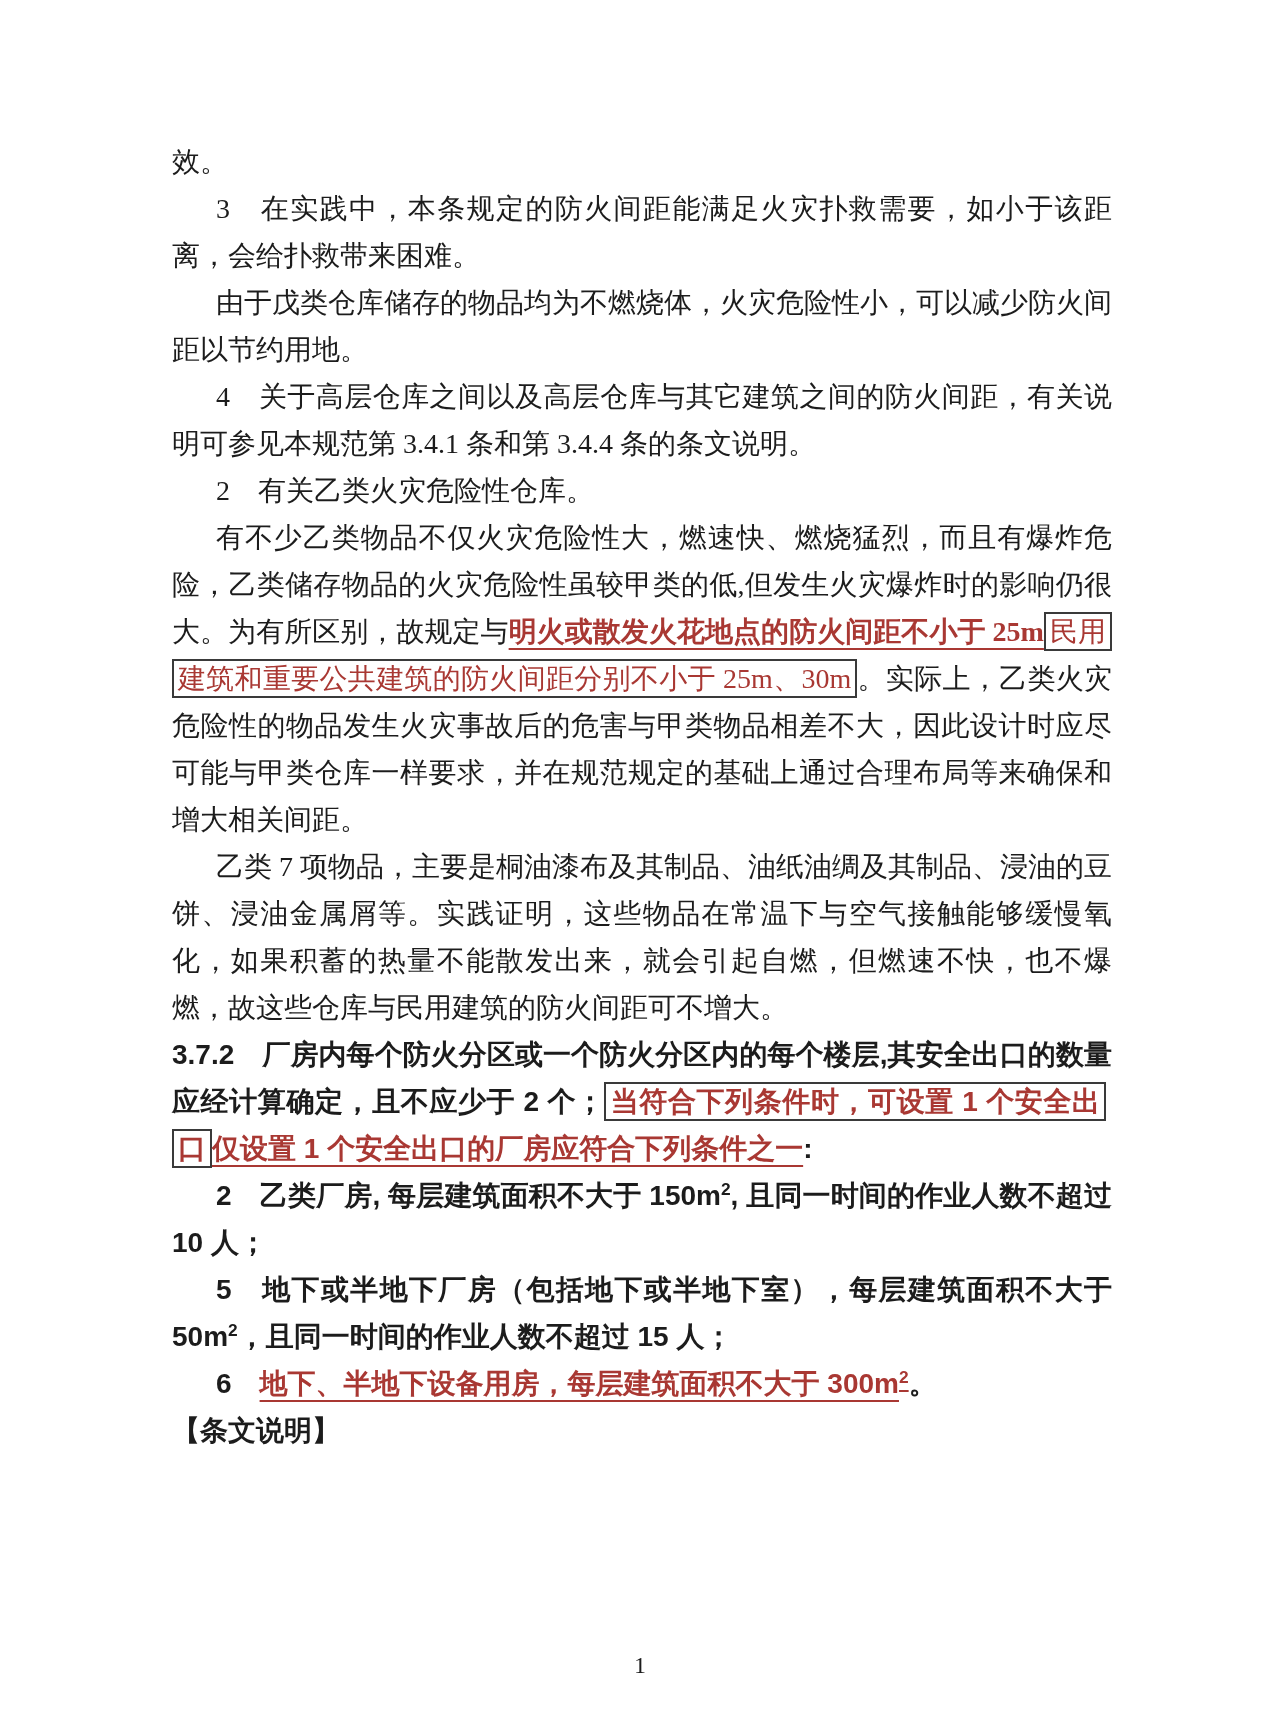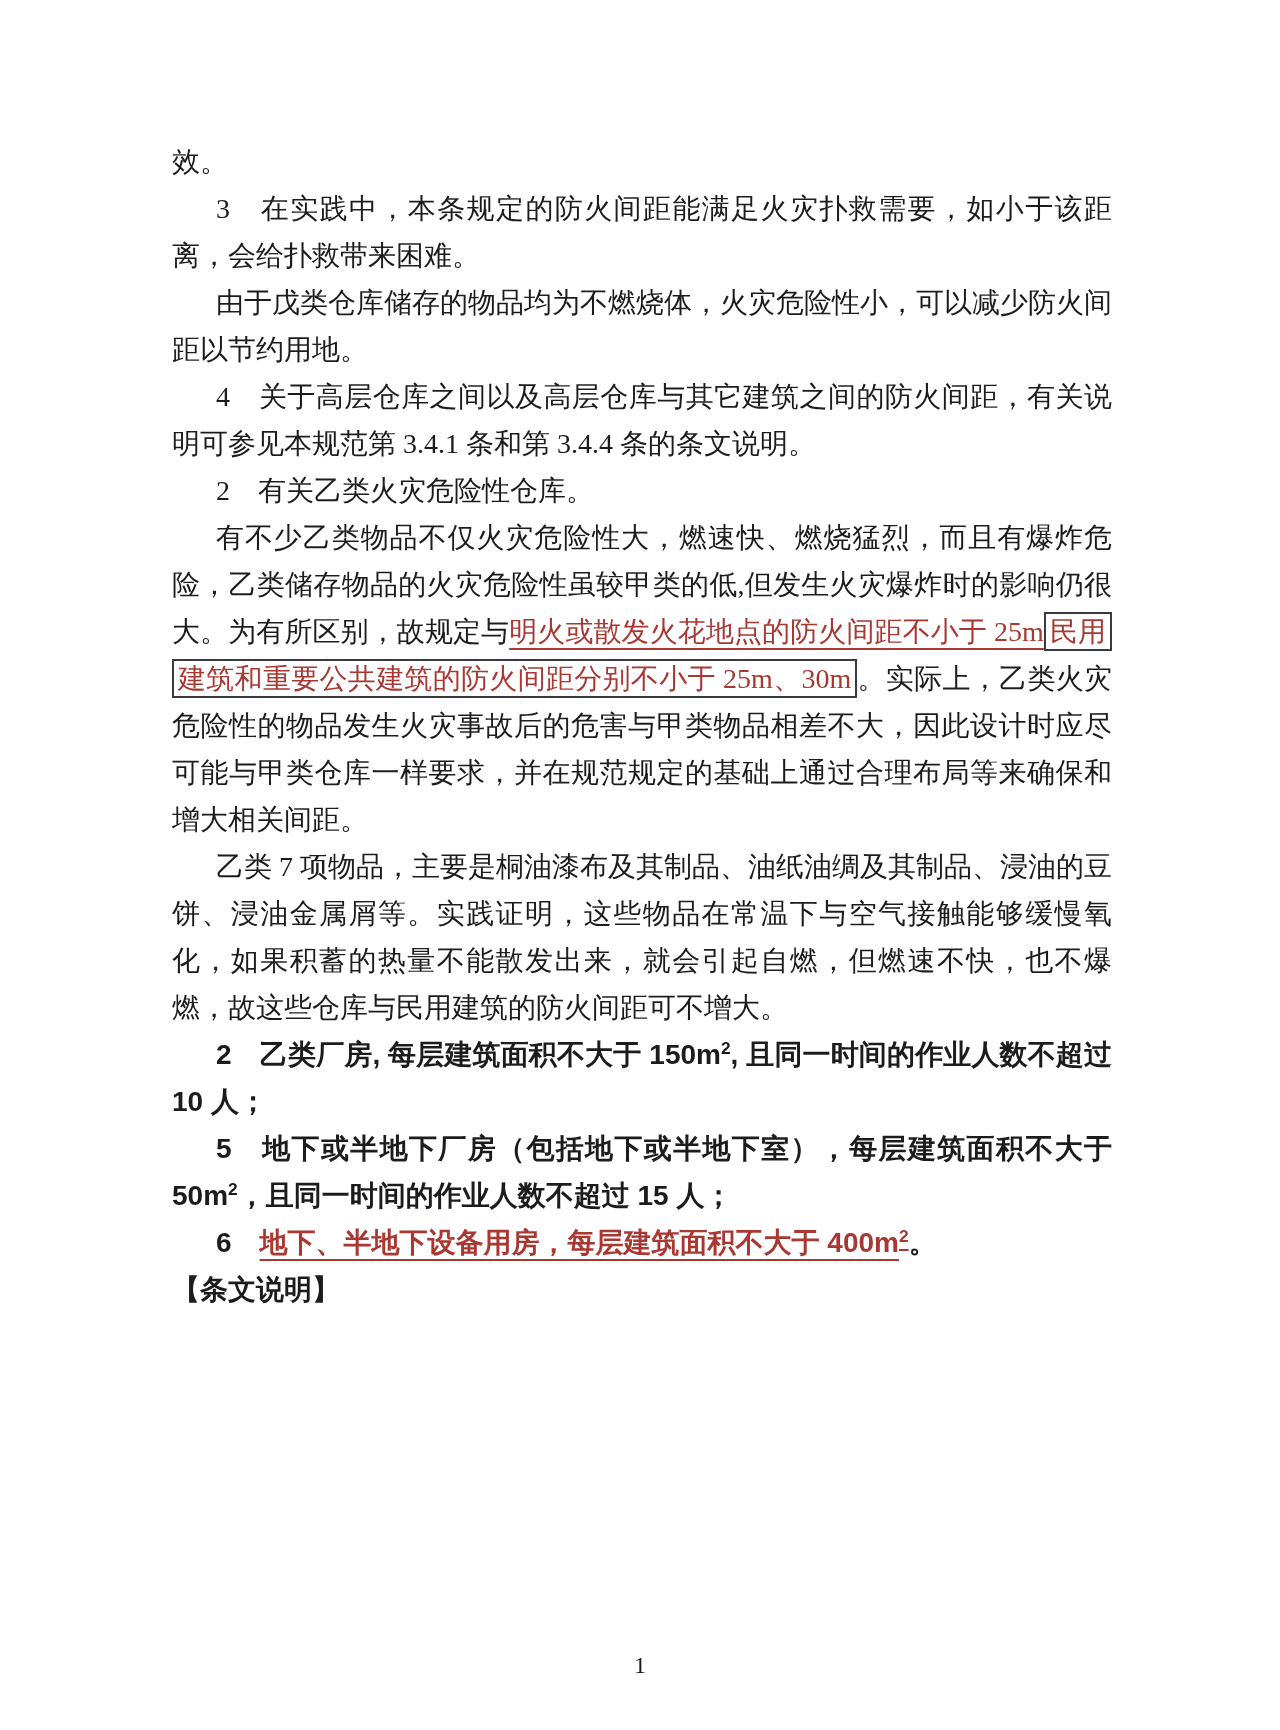--- a/index.html
+++ b/index.html
@@ -31,20 +31,21 @@
   p.para.indent{text-indent:44px;}
   .serif{font-family:"Liberation Serif","DejaVu Serif",serif;}
   .clause{font-family:"Liberation Sans","DejaVu Sans",sans-serif;font-weight:bold;}
   span,sup{white-space:pre-wrap;}
   .red-underline{
     color:var(--red);
     text-decoration:underline;
     text-decoration-color:var(--red);
     text-decoration-thickness:2px;
     text-underline-offset:7px;
+    font-weight:bold;
   }
   .red-box{
     color:var(--red);
     border:2px solid var(--boxline);
     padding:2px 4px;
     box-decoration-break:clone;
     -webkit-box-decoration-break:clone;
   }
   sup{
     font-size:0.62em;
@@ -65,19 +66,20 @@
 
 <div class="page">
   <div class="doc">
       <p class="para serif"><span>效。</span></p>
       <p class="para serif indent"><span>3　在实践中，本条规定的防火间距能满足火灾扑救需要，如小于该距离，会给扑救带来困难。</span></p>
       <p class="para serif indent"><span>由于戊类仓库储存的物品均为不燃烧体，火灾危险性小，可以减少防火间距以节约用地。</span></p>
       <p class="para serif indent"><span>4　关于高层仓库之间以及高层仓库与其它建筑之间的防火间距，有关说明可参见本规范第 3.4.1 条和第 3.4.4 条的条文说明。</span></p>
       <p class="para serif indent"><span>2　有关乙类火灾危险性仓库。</span></p>
       <p class="para serif indent"><span>有不少乙类物品不仅火灾危险性大，燃速快、燃烧猛烈，而且有爆炸危险，乙类储存物品的火灾危险性虽较甲类的低,但发生火灾爆炸时的影响仍很大。为有所区别，故规定与</span><span class="red-underline">明火或散发火花地点的防火间距不小于 25m</span><span class="red-box">民用建筑和重要公共建筑的防火间距分别不小于 25m、30m</span><span>。实际上，乙类火灾危险性的物品发生火灾事故后的危害与甲类物品相差不大，因此设计时应尽可能与甲类仓库一样要求，并在规范规定的基础上通过合理布局等来确保和增大相关间距。</span></p>
       <p class="para serif indent"><span>乙类 7 项物品，主要是桐油漆布及其制品、油纸油绸及其制品、浸油的豆饼、浸油金属屑等。实践证明，这些物品在常温下与空气接触能够缓慢氧化，如果积蓄的热量不能散发出来，就会引起自燃，但燃速不快，也不爆燃，故这些仓库与民用建筑的防火间距可不增大。</span></p>
+      <p class="para clause"><span>3.7.2　厂房内每个防火分区或一个防火分区内的每个楼层,其安全出口的数量应经计算确定，且不应少于 2 个；</span><span class="red-box">当符合下列条件时，可设置 1 个安全出口</span><span class="red-underline">仅设置 1 个安全出口的厂房应符合下列条件之一</span><span>:</span></p>
       <p class="para clause indent"><span>2　乙类厂房, 每层建筑面积不大于 150m</span><sup>2</sup><span>, 且同一时间的作业人数不超过 10 人；</span></p>
       <p class="para clause indent"><span>5　地下或半地下厂房（包括地下或半地下室），每层建筑面积不大于 50m</span><sup>2</sup><span>，且同一时间的作业人数不超过 15 人；</span></p>
-      <p class="para clause indent"><span>6　</span><span class="red-underline">地下、半地下设备用房，每层建筑面积不大于 400m</span><sup class="red-underline">2</sup><span>。</span></p>
+      <p class="para clause indent"><span>6　</span><span class="red-underline">地下、半地下设备用房，每层建筑面积不大于 300m</span><sup class="red-underline">2</sup><span>。</span></p>
       <p class="para clause"><span>【条文说明】</span></p>
     </div>
   <div class="footer">1</div>
 </div>
 
 </body></html>

